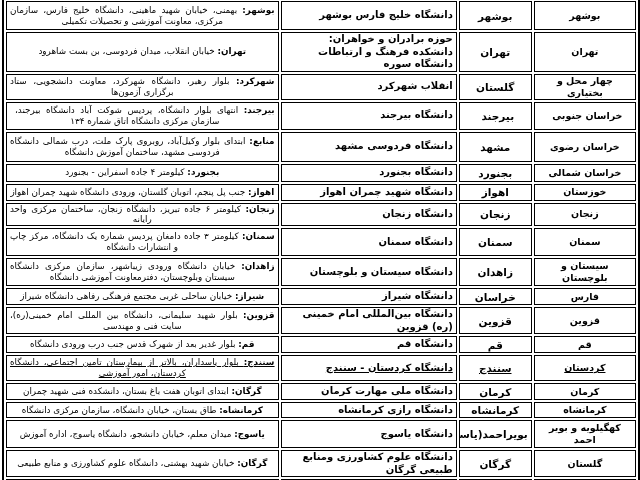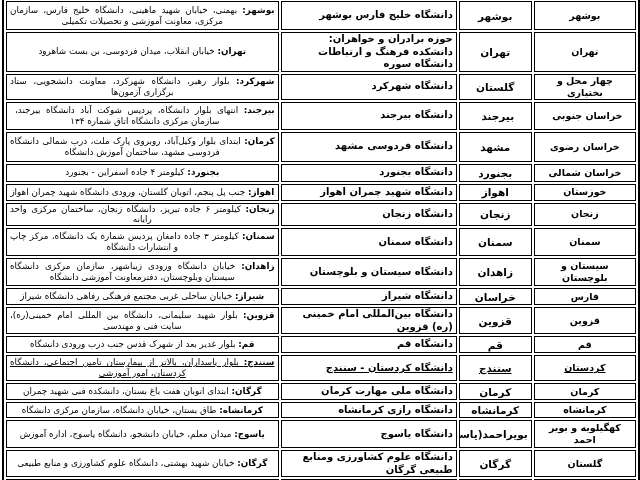--- a/index.html
+++ b/index.html
@@ -98,36 +98,36 @@
     <td class="province">تهران</td>
     <td class="city">تهران</td>
     <td class="university">حوزه برادران و خواهران:
 دانشکده فرهنگ و ارتباطات دانشگاه سوره</td>
     <td class="address"><b class="addr-prefix">تهران:</b><span class="addr-text"> خیابان انقلاب، میدان فردوسی، بن بست شاهرود</span></td>
   </tr>
 
   <tr>
     <td class="province">چهار محل و بختیاری</td>
     <td class="city">گلستان</td>
-    <td class="university">دانشگاه شهرکرد</td>
+    <td class="university">انقلاب شهرکرد</td>
     <td class="address"><b class="addr-prefix">شهرکرد:</b><span class="addr-text"> بلوار رهبر، دانشگاه شهرکرد، معاونت دانشجویی، ستاد برگزاری آزمون‌ها</span></td>
   </tr>
 
   <tr>
     <td class="province">خراسان جنوبی</td>
     <td class="city">بیرجند</td>
     <td class="university">دانشگاه بیرجند</td>
     <td class="address"><b class="addr-prefix">بیرجند:</b><span class="addr-text"> انتهای بلوار دانشگاه، پردیس شوکت آباد دانشگاه بیرجند، سازمان مرکزی دانشگاه اتاق شماره ۱۳۴</span></td>
   </tr>
 
   <tr>
     <td class="province">خراسان رضوی</td>
     <td class="city">مشهد</td>
     <td class="university">دانشگاه فردوسی مشهد</td>
-    <td class="address"><b class="addr-prefix">کرمان:</b><span class="addr-text"> ابتدای بلوار وکیل‌آباد، روبروی پارک ملت، درب شمالی دانشگاه فردوسی مشهد، ساختمان آموزش دانشگاه</span></td>
+    <td class="address"><b class="addr-prefix">منابع:</b><span class="addr-text"> ابتدای بلوار وکیل‌آباد، روبروی پارک ملت، درب شمالی دانشگاه فردوسی مشهد، ساختمان آموزش دانشگاه</span></td>
   </tr>
 
   <tr>
     <td class="province">خراسان شمالی</td>
     <td class="city">بجنورد</td>
     <td class="university">دانشگاه بجنورد</td>
     <td class="address"><b class="addr-prefix">بجنورد:</b><span class="addr-text"> کیلومتر ۴ جاده اسفراین - بجنورد</span></td>
   </tr>
 
   <tr>

